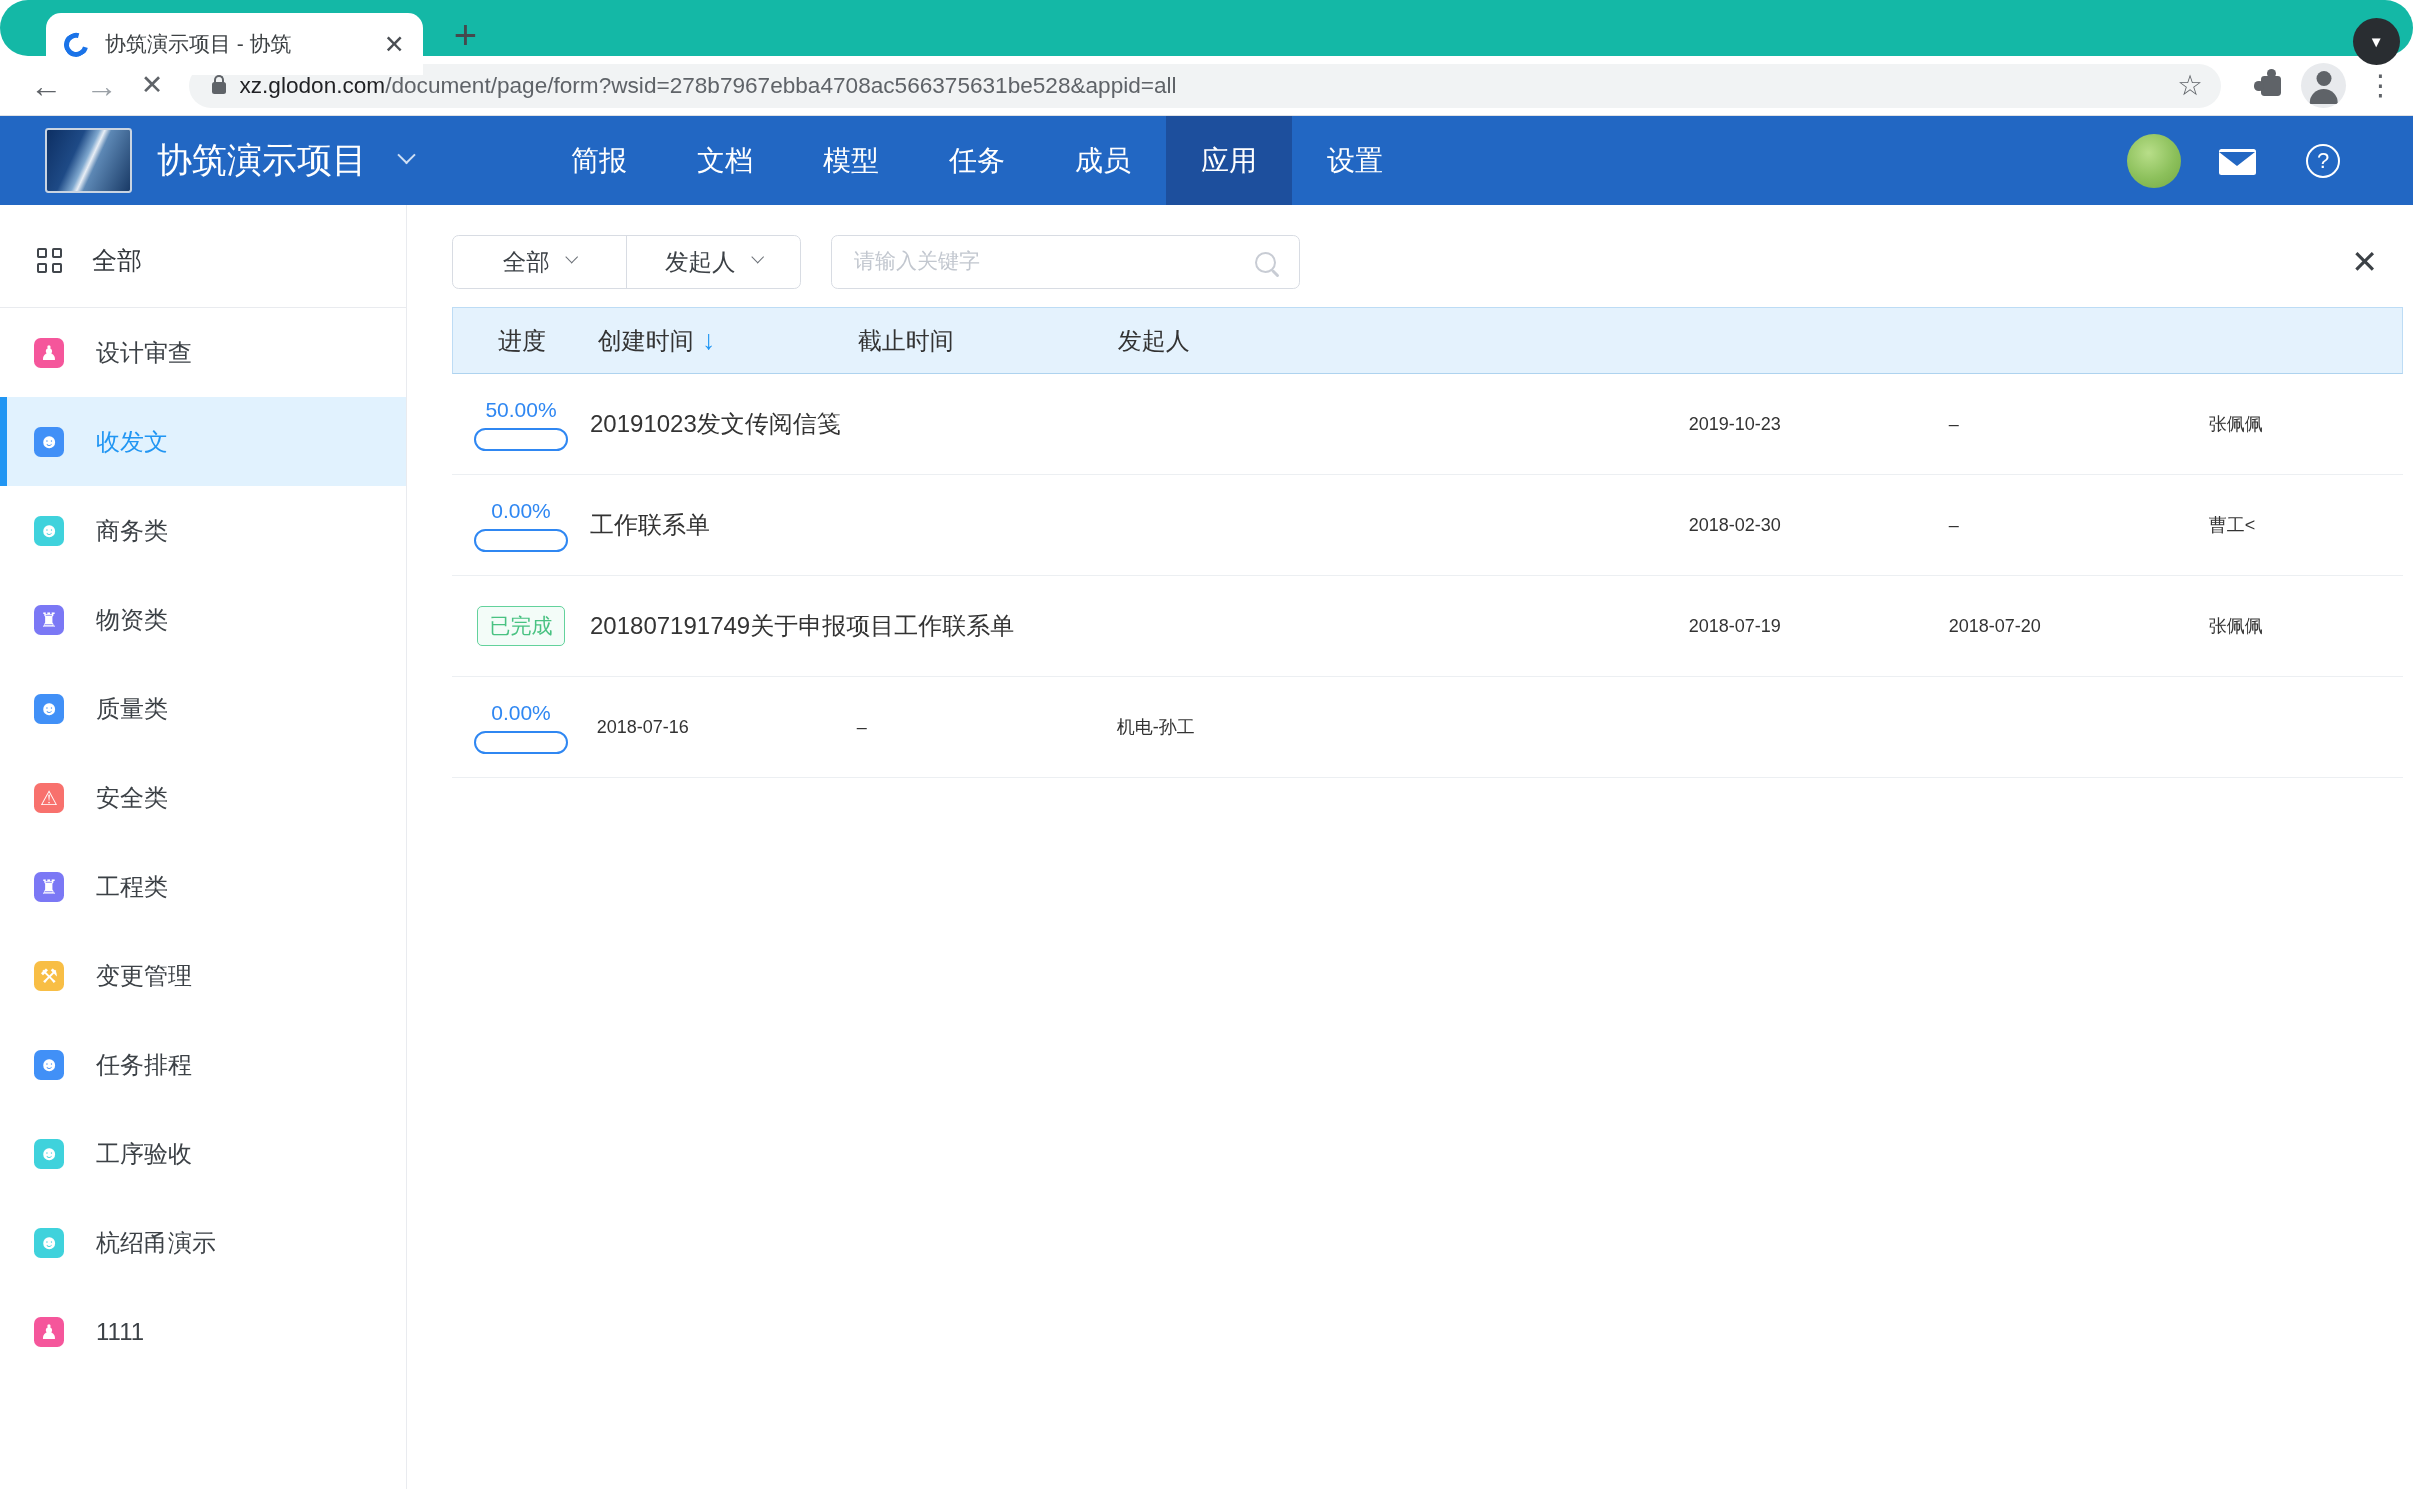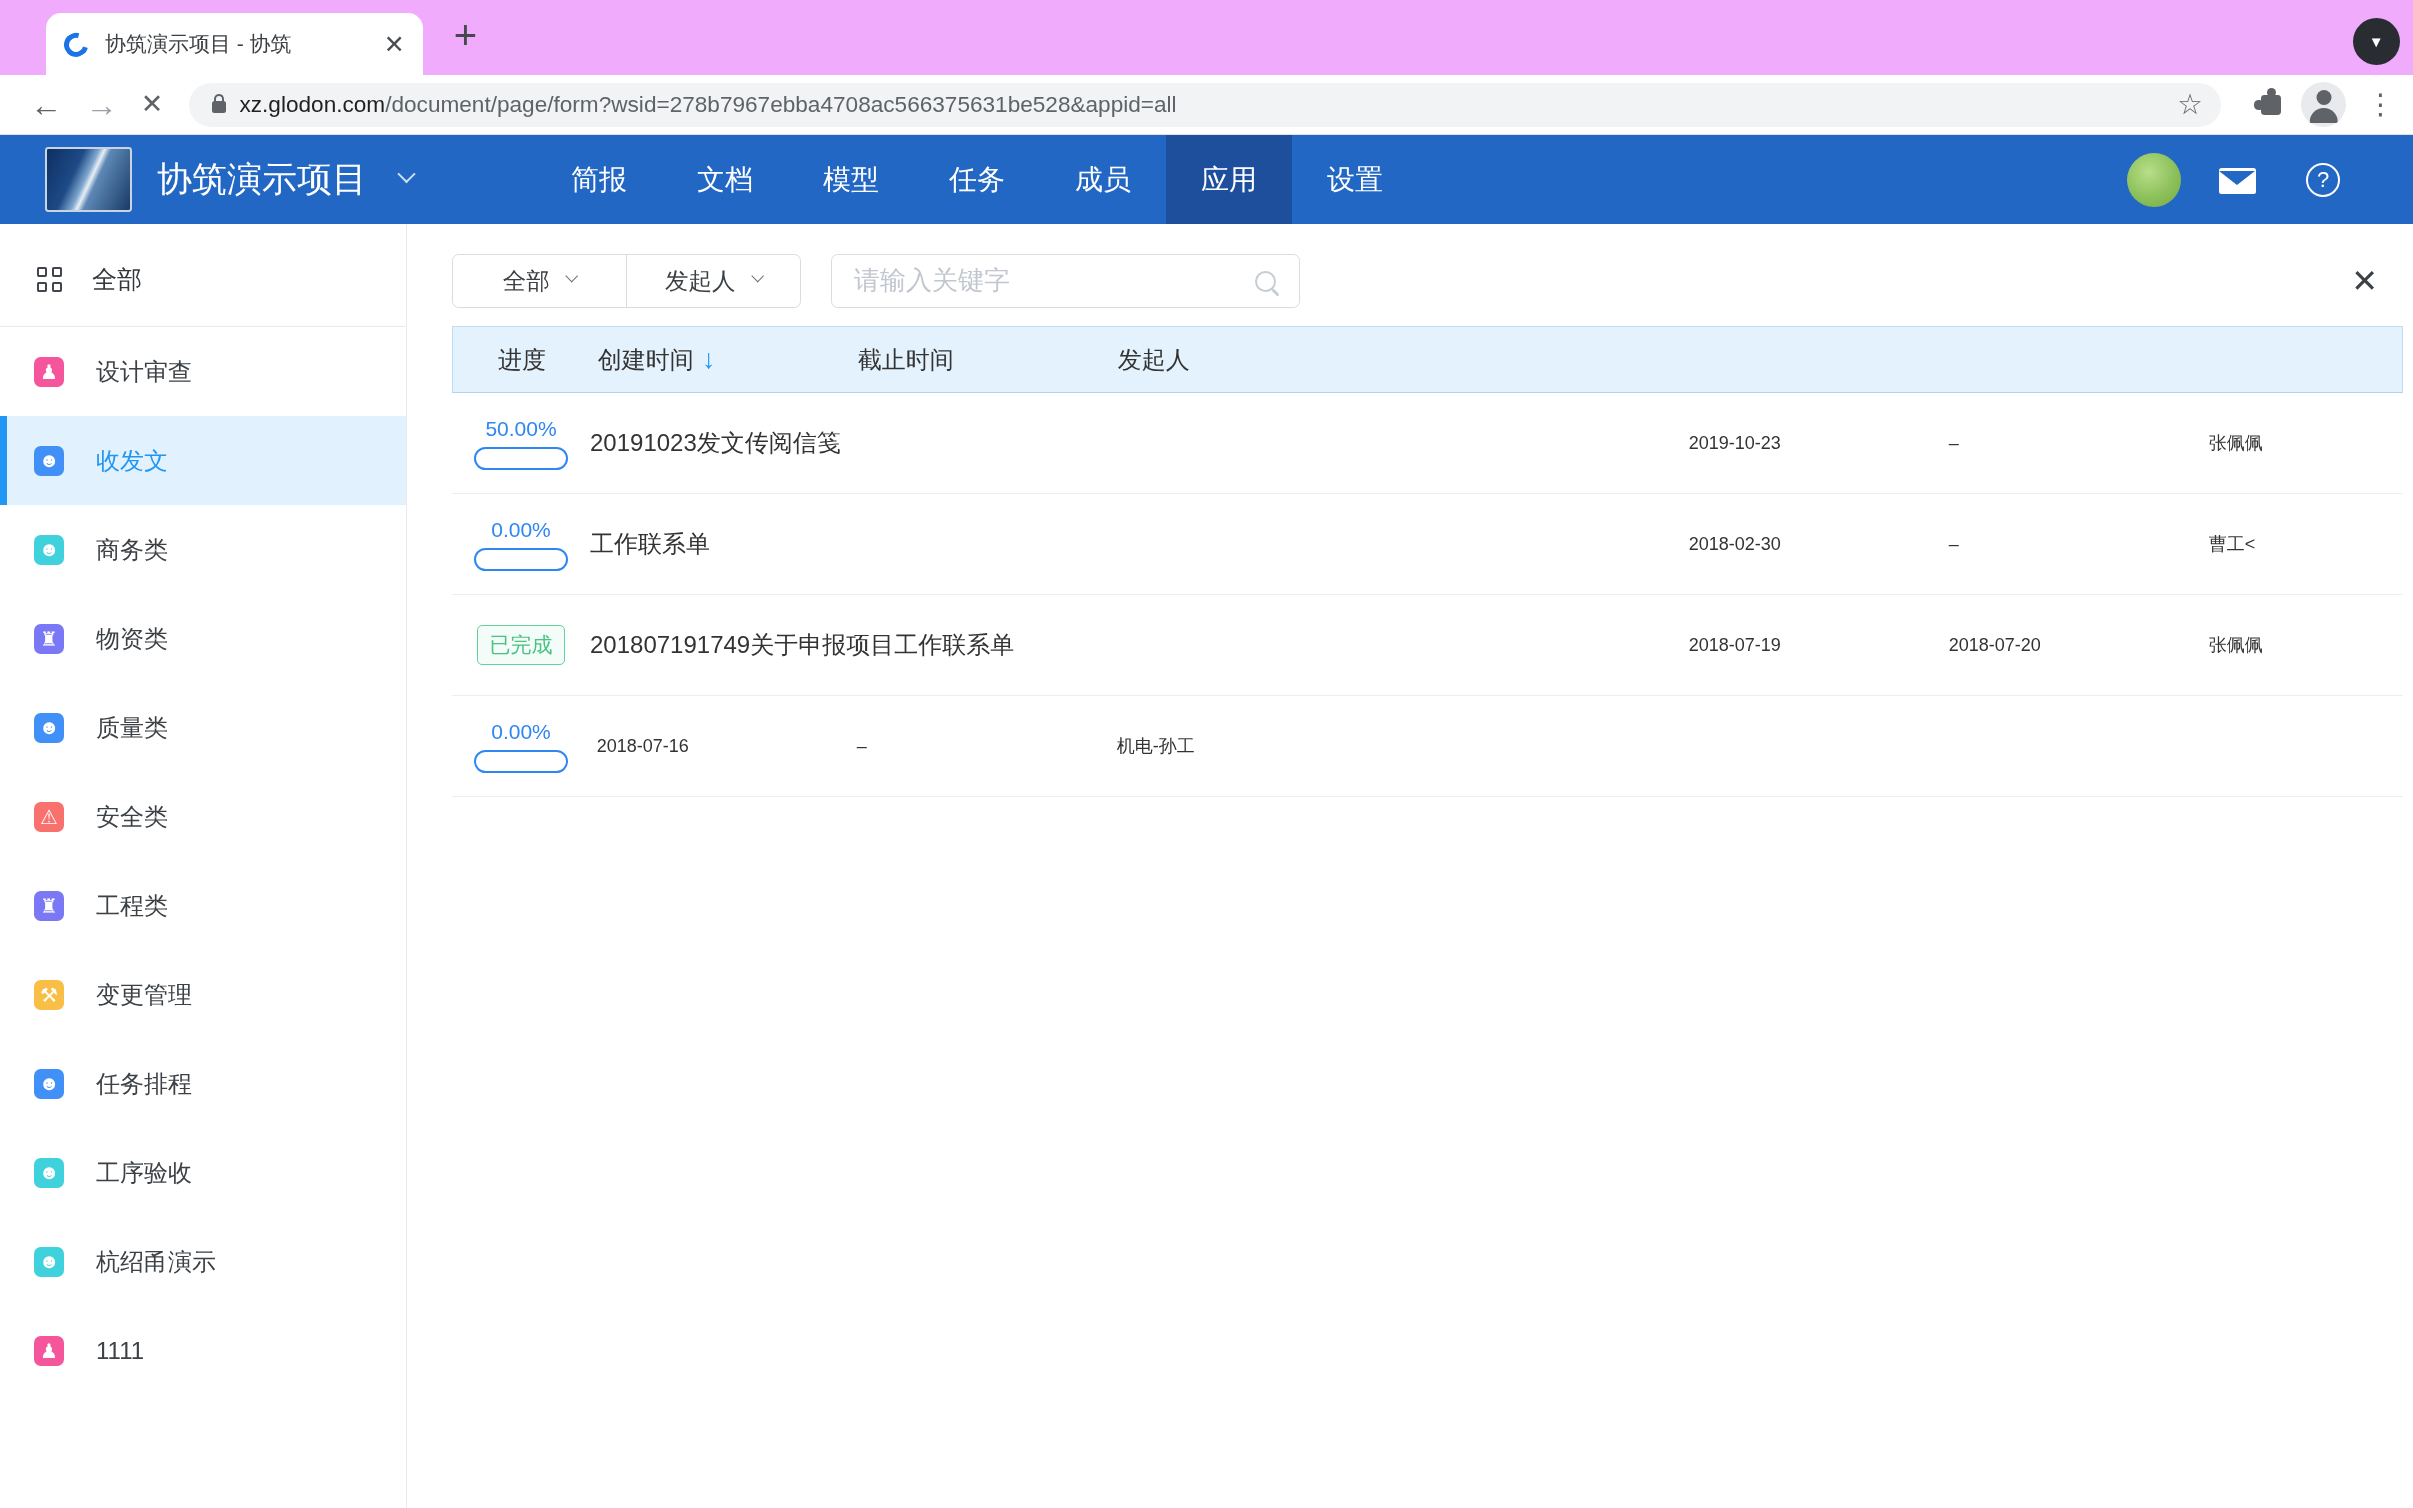--- a/index.html
+++ b/index.html
@@ -1,20 +1,20 @@
 <!DOCTYPE html>
 <html style="font-size:13.4px"><head>
 <meta charset="utf-8">
 <style>
   html,body{margin:0;padding:0;background:#fff;}
   .screen{position:relative;width:2413px;height:1508px;overflow:hidden;background:#fff;
           font-family:"Liberation Sans","DejaVu Sans",sans-serif;color:#333;}
 
   
-  .tabstrip{position:relative;height:75px;background:#f0abfc;}
+  .tabstrip{position:relative;height:56px;background:#14b8a6;border-radius:31px;}
   .tab{position:absolute;left:46px;top:13.4px;width:377px;height:62px;background:#fff;
        border-radius:15px 15px 0 0;display:flex;align-items:center;padding:0 18.4px;box-sizing:border-box;}
   .spinner{width:23.5px;height:23.5px;border:5px solid #1a73e8;border-right-color:transparent;
            border-radius:50%;transform:rotate(-30deg);flex:none;margin-right:17px;box-sizing:border-box;}
   .tab-title{flex:1;font-size:21px;color:#3c4043;white-space:nowrap;overflow:hidden;}
   .tab-close{font-size:25px;color:#4a4e53;line-height:1;padding-left:10px;cursor:pointer;}
   .newtab{position:absolute;left:442px;top:11.7px;width:47px;height:47px;display:flex;align-items:center;
           justify-content:center;font-size:40px;font-weight:300;color:#45494d;cursor:pointer;}
   .tab-menu{position:absolute;right:13.4px;top:17.6px;width:47px;height:47px;border-radius:50%;background:#292d31;
             color:#fff;display:flex;align-items:center;justify-content:center;font-size:15px;cursor:pointer;}
@@ -80,21 +80,21 @@
   .main{flex:1;position:relative;padding:30px 10px 0 45px;box-sizing:border-box;background:#fff;}
 
   
   .filter-row{display:flex;align-items:center;height:54px;}
   .dd-group{display:flex;height:54px;border:1.7px solid #d8dce3;border-radius:6.7px;box-sizing:border-box;}
   .dd{width:173px;display:flex;align-items:center;justify-content:center;gap:17px;font-size:23.5px;color:#3c4146;cursor:pointer;}
   .dd + .dd{border-left:1.7px solid #d8dce3;}
   .dd .chev{width:8.4px;height:8.4px;border-width:1.7px;border-color:#6b7077;margin-top:-5px;}
   .search{margin-left:30px;width:469px;height:54px;border:1.7px solid #d8dce3;border-radius:6.7px;box-sizing:border-box;
           display:flex;align-items:center;padding:0 18.4px 0 20px;}
-  .search input{border:none;outline:none;flex:1;font-size:26px;color:#0f172a;background:transparent;font-family:Liberation Serif, serif;}
+  .search input{border:none;outline:none;flex:1;font-size:21px;color:#0f172a;background:transparent;font-family:Liberation Mono, monospace;}
   .search input::placeholder{color:#c2c7cf;}
   .mag{width:17px;height:17px;border:2.5px solid #c8ccd4;border-radius:50%;position:relative;flex:none;margin-right:5px;}
   .mag::after{content:'';position:absolute;width:2.5px;height:9.2px;background:#c8ccd4;transform:rotate(-45deg);
               bottom:-7.5px;right:-2.5px;border-radius:1.7px;}
   .close-x{margin-left:auto;margin-right:25px;font-size:32px;color:#3c4146;line-height:1;cursor:pointer;}
 
   
   .table{margin-top:18.4px;}
   .t-head{display:flex;align-items:center;height:67px;background:#e4f2fd;border:1.7px solid #bddcf5;
           border-bottom-color:#aed3ef;box-sizing:border-box;font-size:24px;color:#333;}

